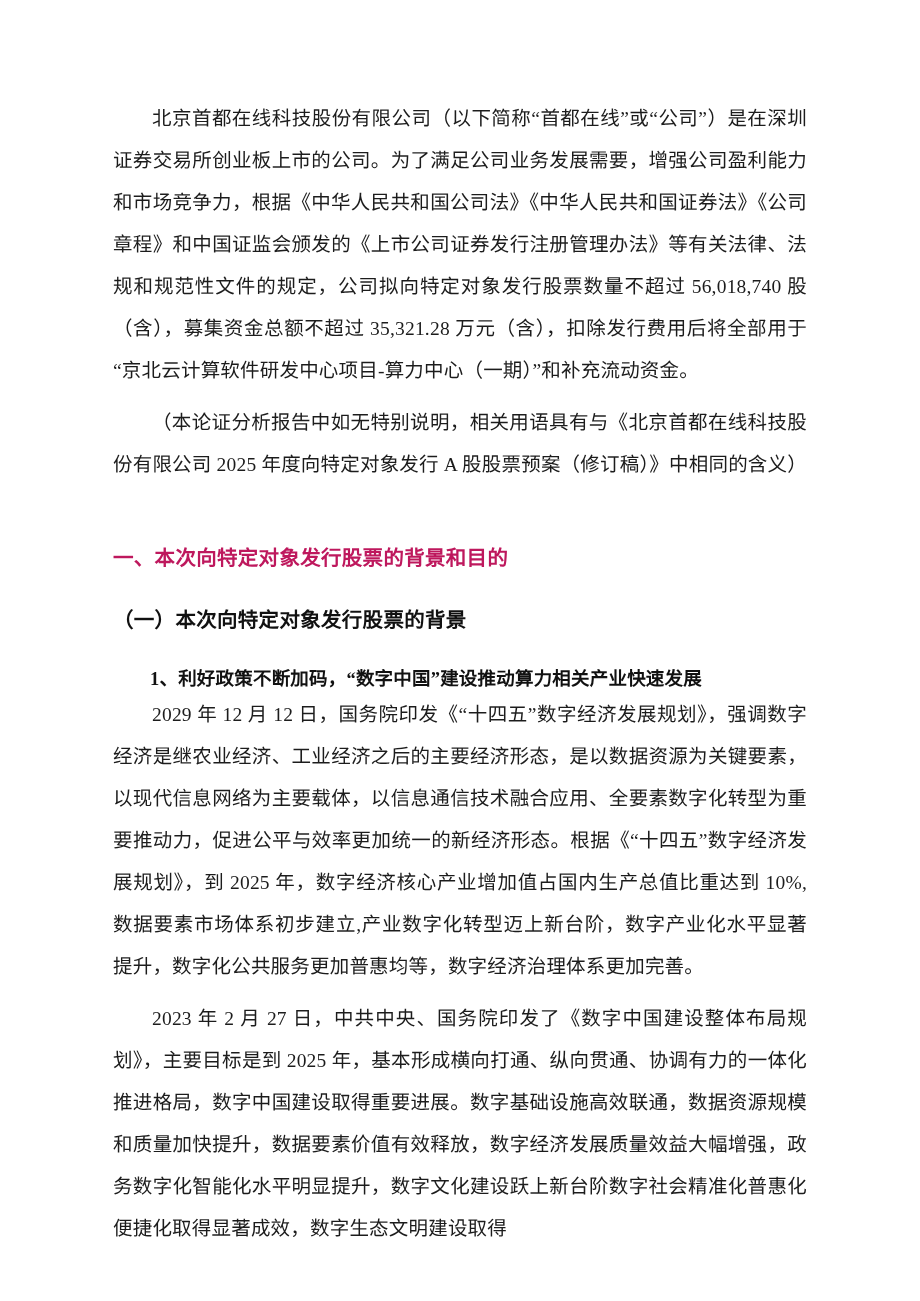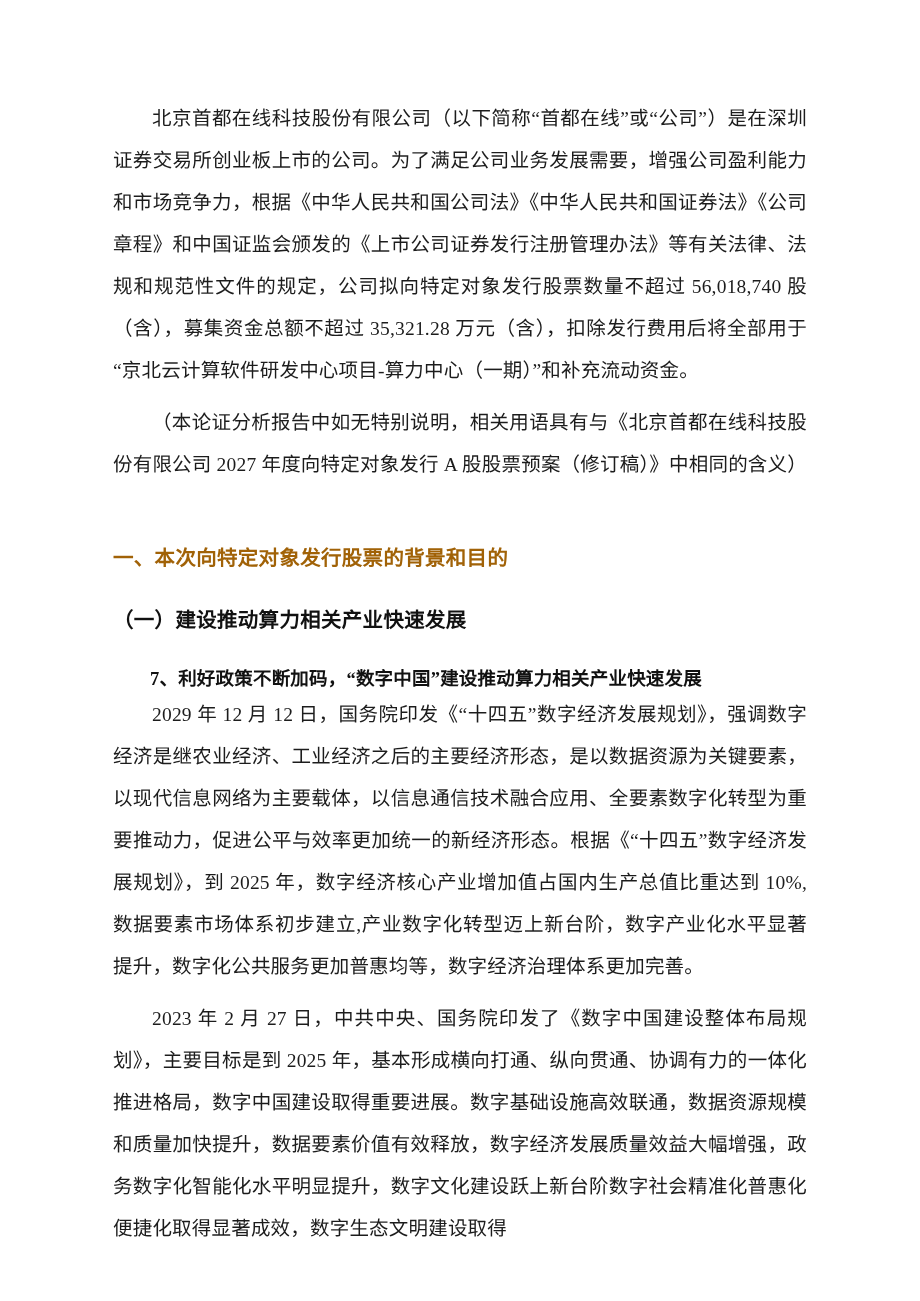--- a/index.html
+++ b/index.html
@@ -51,21 +51,21 @@
   }
 
   
   .h1 {
     font-family: "Liberation Sans", "DejaVu Sans", sans-serif;
     font-size: 20.5px;
     font-weight: bold;
     line-height: 32px;
     margin: 0;
     text-indent: 0;
-    color: #a16207;
+    color: #be185d;
     letter-spacing: 0.3px;
   }
   .h2 {
     font-family: "Liberation Sans", "DejaVu Sans", sans-serif;
     font-size: 20.5px;
     font-weight: bold;
     line-height: 32px;
     margin: 0;
     text-indent: 0;
     color: #111111;
@@ -89,27 +89,27 @@
   .gap-after-h3   { margin-top: 18px; }
 </style>
 </head>
 <body>
 
 <div class="page">
   <div class="content">
 
     <p class="para">北京首都在线科技股份有限公司（以下简称“首都在线”或“公司”）是在深圳证券交易所创业板上市的公司。为了满足公司业务发展需要，增强公司盈利能力和市场竞争力，根据《中华人民共和国公司法》《中华人民共和国证券法》《公司章程》和中国证监会颁发的《上市公司证券发行注册管理办法》等有关法律、法规和规范性文件的规定，公司拟向特定对象发行股票数量不超过 56,018,740 股（含），募集资金总额不超过 35,321.28 万元（含），扣除发行费用后将全部用于“京北云计算软件研发中心项目-算力中心（一期）”和补充流动资金。</p>
 
-    <p class="para">（本论证分析报告中如无特别说明，相关用语具有与《北京首都在线科技股份有限公司 2027 年度向特定对象发行 A 股股票预案（修订稿）》中相同的含义）</p>
+    <p class="para">（本论证分析报告中如无特别说明，相关用语具有与《北京首都在线科技股份有限公司 2025 年度向特定对象发行 A 股股票预案（修订稿）》中相同的含义）</p>
 
     <h1 class="h1 gap-before-h1">一、本次向特定对象发行股票的背景和目的</h1>
 
-    <h2 class="h2 gap-before-h2">（一）建设推动算力相关产业快速发展</h2>
+    <h2 class="h2 gap-before-h2">（一）本次向特定对象发行股票的背景</h2>
 
-    <h3 class="h3 gap-before-h3">7、利好政策不断加码，“数字中国”建设推动算力相关产业快速发展</h3>
+    <h3 class="h3 gap-before-h3">1、利好政策不断加码，“数字中国”建设推动算力相关产业快速发展</h3>
 
 
     <p class="para">2029 年 12 月 12 日，国务院印发《“十四五”数字经济发展规划》，强调数字经济是继农业经济、工业经济之后的主要经济形态，是以数据资源为关键要素，以现代信息网络为主要载体，以信息通信技术融合应用、全要素数字化转型为重要推动力，促进公平与效率更加统一的新经济形态。根据《“十四五”数字经济发展规划》，到 2025 年，数字经济核心产业增加值占国内生产总值比重达到 10%,数据要素市场体系初步建立,产业数字化转型迈上新台阶，数字产业化水平显著提升，数字化公共服务更加普惠均等，数字经济治理体系更加完善。</p>
 
     <p class="para">2023 年 2 月 27 日，中共中央、国务院印发了《数字中国建设整体布局规划》，主要目标是到 2025 年，基本形成横向打通、纵向贯通、协调有力的一体化推进格局，数字中国建设取得重要进展。数字基础设施高效联通，数据资源规模和质量加快提升，数据要素价值有效释放，数字经济发展质量效益大幅增强，政务数字化智能化水平明显提升，数字文化建设跃上新台阶数字社会精准化普惠化便捷化取得显著成效，数字生态文明建设取得</p>
 
   </div>
 </div>
 
 </body></html>

